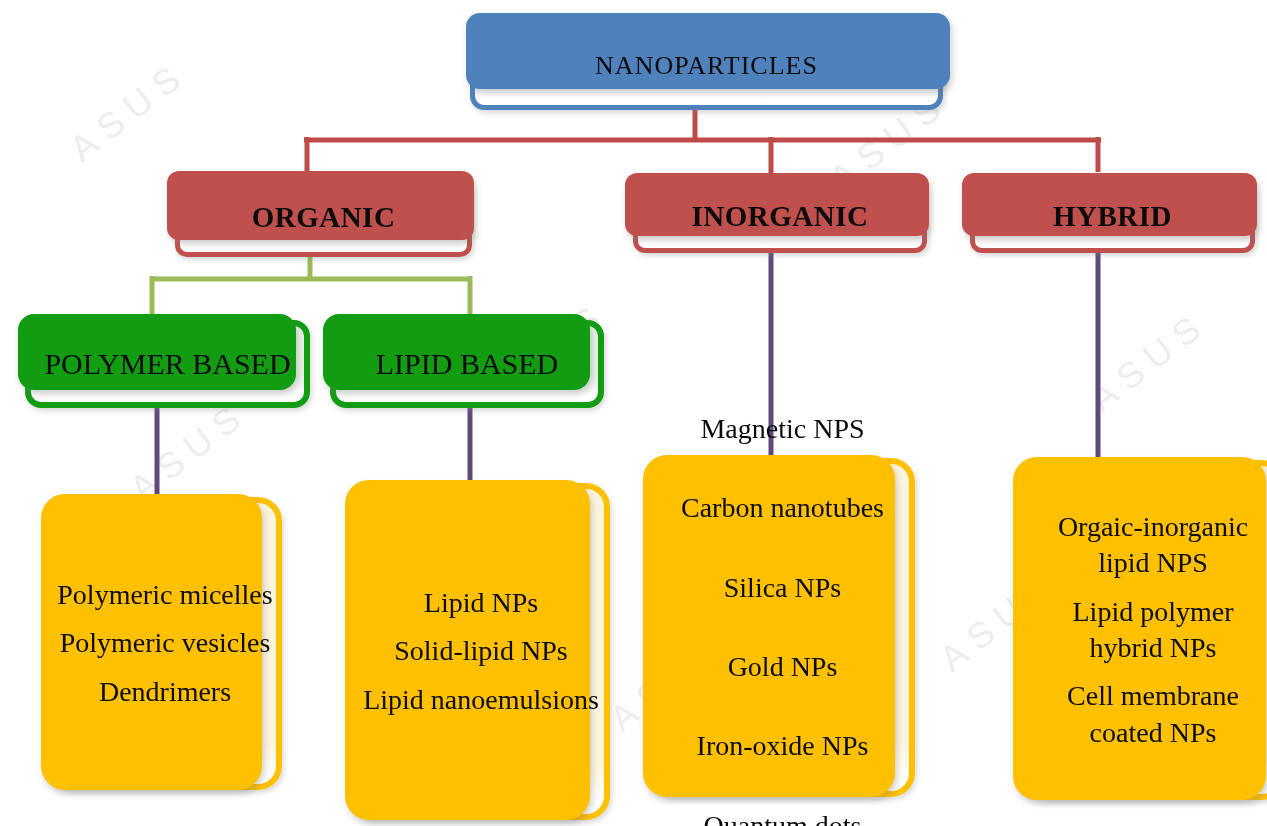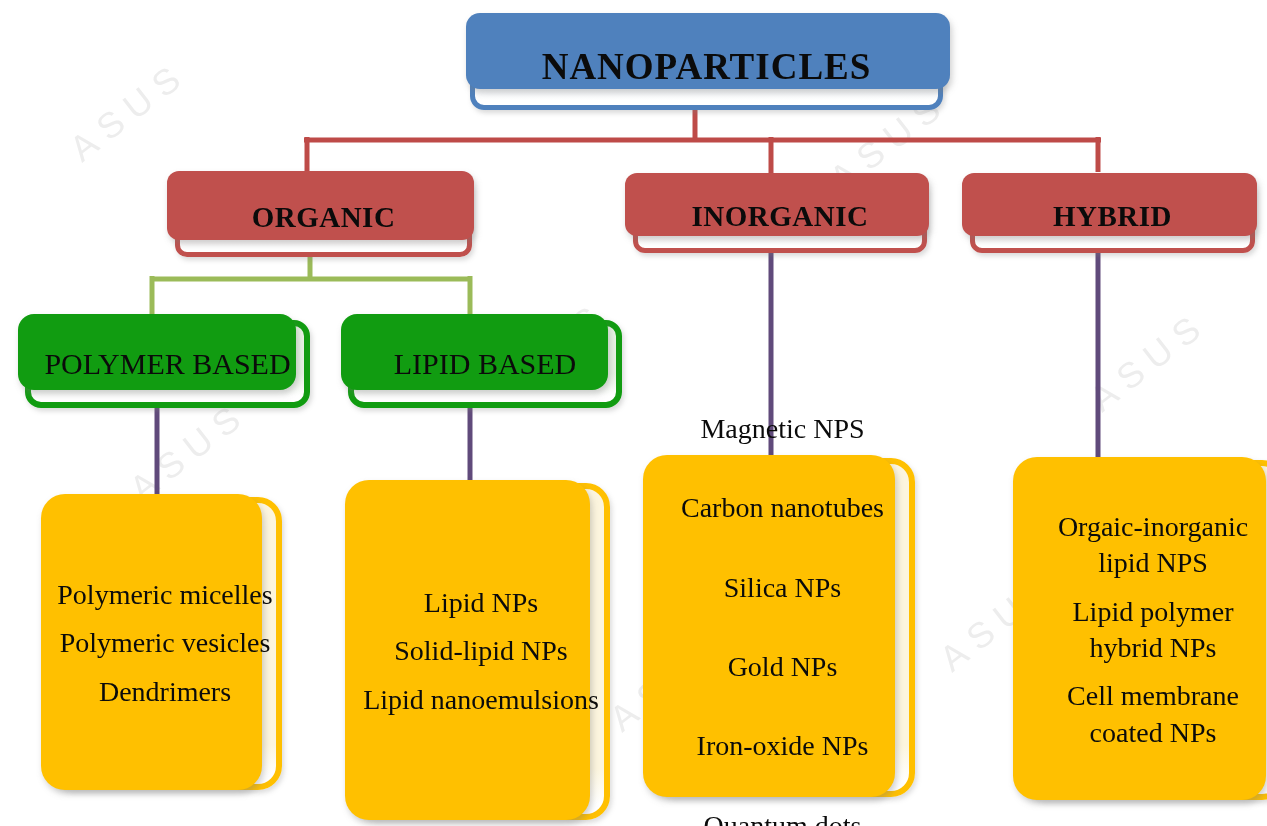--- a/index.html
+++ b/index.html
@@ -28,42 +28,42 @@
     box-shadow:2px 4px 6px rgba(120,120,120,.35);
   }
   
   .root{
     left:470px;top:22px;width:473px;height:88px;
     border:5px solid var(--root-border);border-radius:14px;
     background:linear-gradient(180deg,var(--root-fill) 0%,var(--root-fill) 60%,#fff 94%);
     box-shadow:2px 3px 5px rgba(130,130,130,.30);
   }
   .root::before{left:-9px;right:-12px;top:-14px;bottom:16px;background:var(--root-border);}
-  .root .label{font-size:37px;font-weight:bold;letter-spacing:1px;}
+  .root .label{font-size:26px;font-weight:normal;letter-spacing:1px;}
   
   .branch{
     border:5px solid var(--branch-border);border-radius:12px;
     background:linear-gradient(180deg,var(--branch-fill) 0%,var(--branch-fill) 64%,#fff 92%);
     box-shadow:2px 3px 5px rgba(130,130,130,.30);
   }
   .branch::before{left:-13px;right:-7px;top:-12px;bottom:12px;background:var(--branch-border);}
   .branch .label{font-size:29px;font-weight:bold;letter-spacing:.5px;}
   #n-organic{left:175px;top:178px;width:297px;height:79px;}
   #n-inorganic{left:633px;top:180px;width:294px;height:73px;}
   #n-hybrid{left:970px;top:180px;width:285px;height:73px;}
   
   .sub{
     border:6px solid var(--sub-border);border-radius:16px;
     background:linear-gradient(180deg,var(--sub-fill) 0%,var(--sub-fill) 62%,#fff 92%);
     box-shadow:2px 3px 5px rgba(130,130,130,.30);
   }
   .sub::before{left:-13px;right:8px;top:-12px;bottom:12px;background:var(--sub-border);}
   .sub .label{font-size:30px;}
   #n-polymer{left:25px;top:320px;width:285px;height:88px;}
-  #n-lipid{left:348px;top:320px;width:274px;height:88px;}
+  #n-lipid{left:330px;top:320px;width:274px;height:88px;}
   
   .list{
     flex-direction:column;
     border:6px solid var(--list-border);border-radius:24px;
     background:linear-gradient(180deg,var(--list-fill) 0%,var(--list-fill) 86%,#fff 97%);
     box-shadow:2px 3px 5px rgba(130,130,130,.28);
   }
   .list::before{left:-13px;right:14px;top:-9px;bottom:-6px;background:var(--list-border);}
   .list .li{font-size:28px;line-height:1.3;margin:6px 0;}
   #n-list-inorganic .li{margin:8px 0;}

